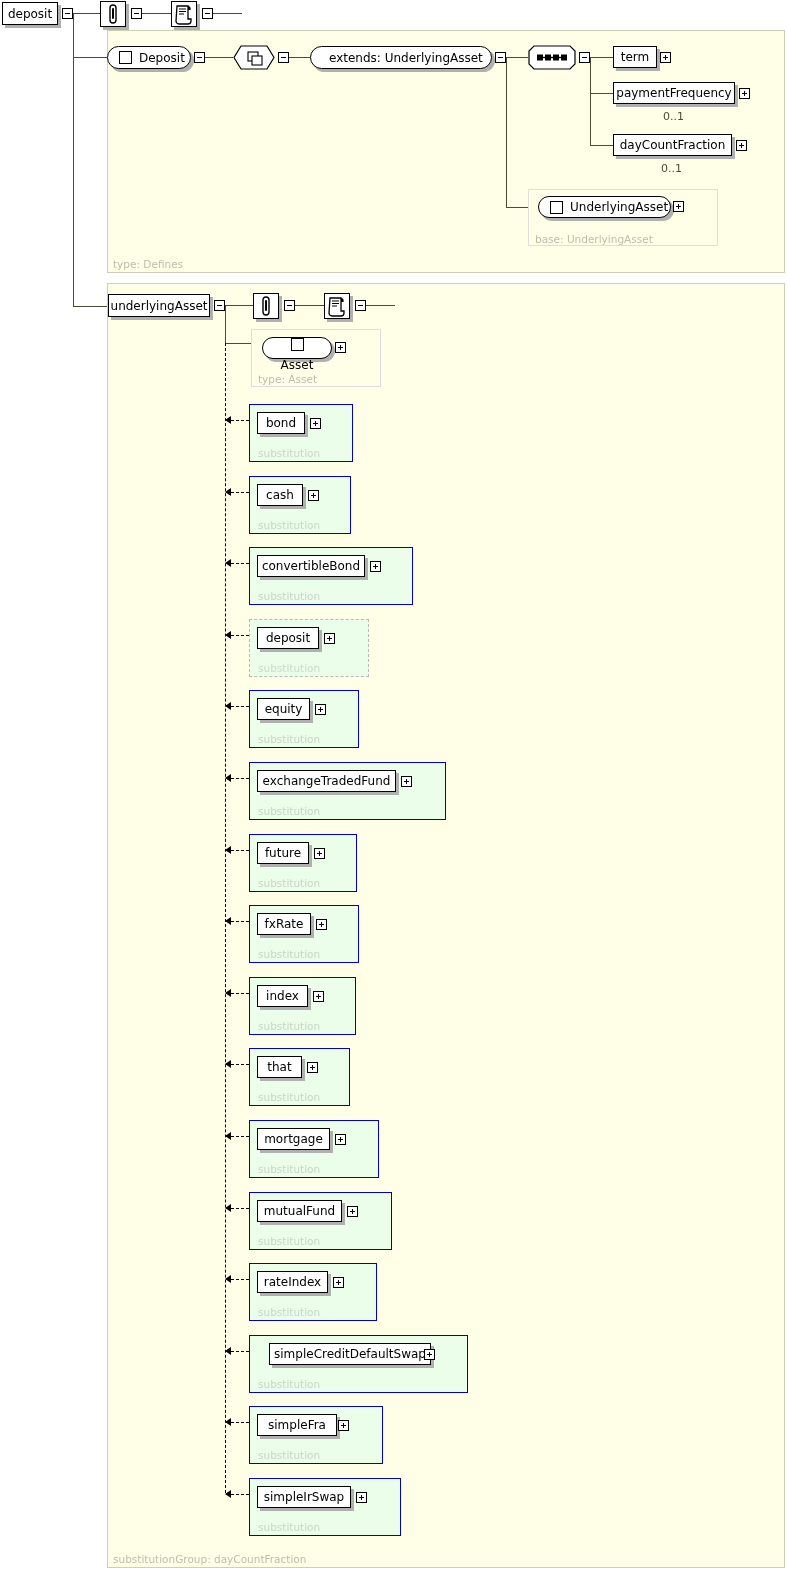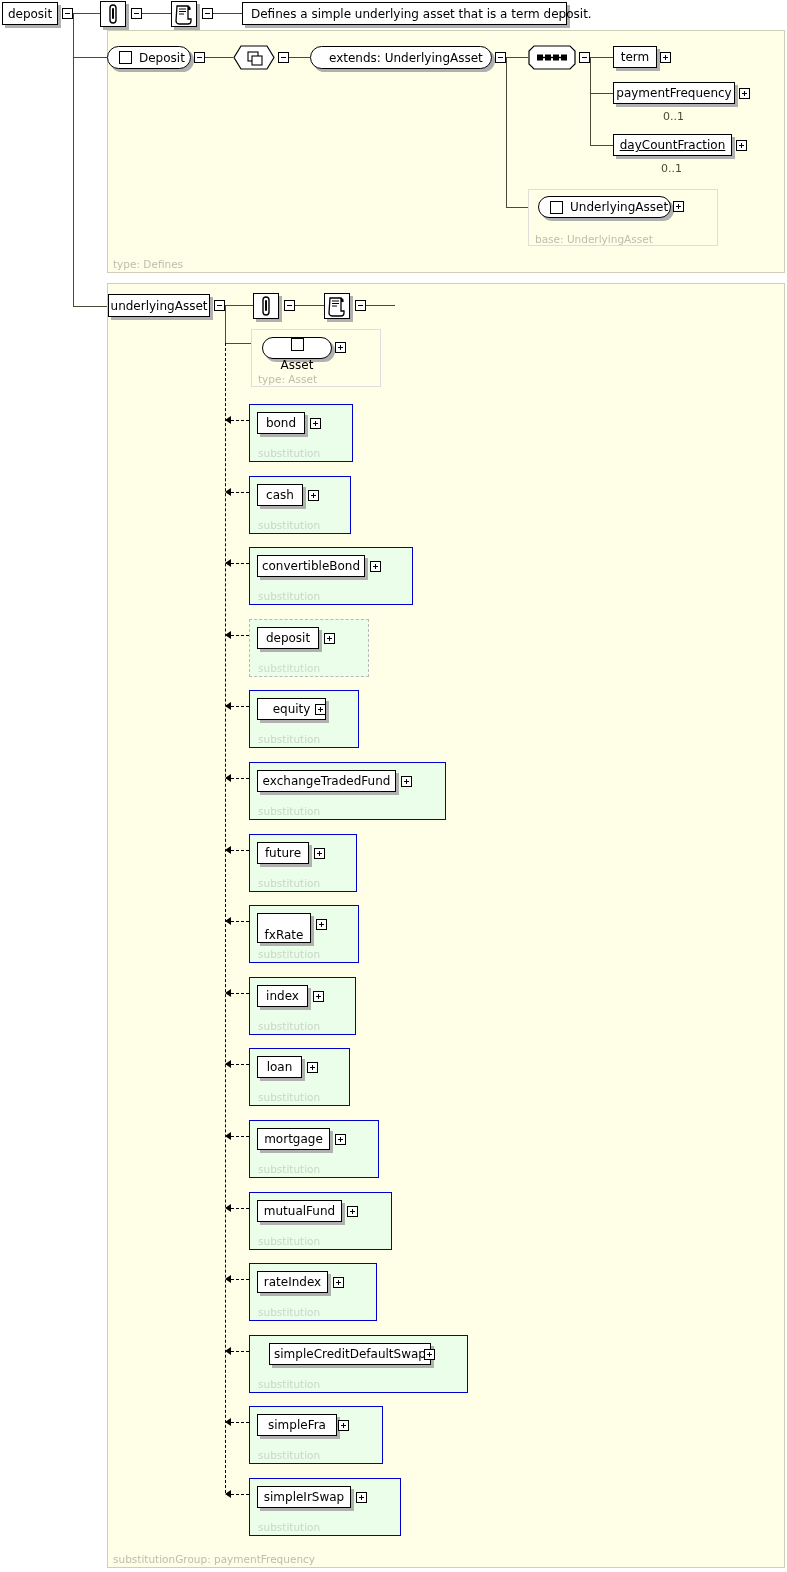--- a/index.html
+++ b/index.html
@@ -117,23 +117,20 @@
   <div class="iconbox" style="left:171px;top:1px;">
     <svg width="24" height="24" viewBox="0 0 24 24">
       <path d="M5 4 h11 v13 h3 v2 a3 3 0 0 1 -3 3 h-9 a3 3 0 0 1 -3 -3 z" fill="#fff" stroke="#000" stroke-width="1.3"></path>
       <path d="M7 7 h7 M7 9.5 h7 M7 12 h5" stroke="#000" stroke-width="1.1"></path>
       <path d="M16 4 a2.6 2.6 0 0 1 2.6 2.6 v1.4 h-2.6 z" fill="#000"></path>
     </svg>
   </div>
   <div class="tog" style="left:202px;top:8px;"></div>
   <div class="hline" style="left:213px;top:13px;width:29px;"></div>
 
-  <div class="box" style="left:242px;top:2px;width:325px;height:23px;justify-content:flex-start;padding-left:8px;">
-    <span class="txt">Defines a simple underlying asset that is a term deposit.</span>
-  </div>
 
   <div class="vline" style="left:73px;top:13px;height:293px;"></div>
   <div class="hline" style="left:73px;top:57px;width:34px;"></div>
   <div class="hline" style="left:73px;top:306px;width:34px;"></div>
 
   <div class="panel" style="left:107px;top:30px;width:678px;height:243px;"></div>
   <div class="panel-label" style="left:113px;top:258px;">type: Defines</div>
 
   <div class="capsule" style="left:107px;top:46px;width:84px;height:23px;">
     <span class="sqglyph"></span>
@@ -186,36 +183,36 @@
     <span class="txt">term</span>
   </div>
   <div class="tog plus" style="left:660px;top:52px;"></div>
 
   <div class="box" style="left:613px;top:82px;width:122px;height:22px;">
     <span class="txt">paymentFrequency</span>
   </div>
   <div class="tog plus" style="left:739px;top:88px;"></div>
   <div class="occ" style="left:663px;top:110px;">0..1</div>
 
-  <div class="box" style="left:613px;top:134px;width:119px;height:22px;text-decoration:underline;">
+  <div class="box" style="left:613px;top:134px;width:119px;height:22px;">
     <span class="txt">dayCountFraction</span>
   </div>
   <div class="tog plus" style="left:736px;top:140px;"></div>
   <div class="occ" style="left:661px;top:162px;">0..1</div>
 
   <div class="inner-panel" style="left:528px;top:189px;width:190px;height:57px;"></div>
   <div class="panel-label" style="left:535px;top:233px;">base: UnderlyingAsset</div>
   <div class="capsule" style="left:538px;top:196px;width:133px;height:22px;">
     <span class="sqglyph"></span>
     <span class="txt">UnderlyingAsset</span>
   </div>
   <div class="tog plus" style="left:673px;top:201px;"></div>
 
   <div class="panel" style="left:107px;top:283px;width:678px;height:1285px;"></div>
-  <div class="panel-label" style="left:113px;top:1553px;">substitutionGroup: paymentFrequency</div>
+  <div class="panel-label" style="left:113px;top:1553px;">substitutionGroup: dayCountFraction</div>
 
   <div class="box" style="left:108px;top:294px;width:102px;height:23px;">
     <span class="txt">underlyingAsset</span>
   </div>
   <div class="tog" style="left:214px;top:300px;"></div>
   <div class="hline" style="left:225px;top:305px;width:28px;"></div>
 
   <div class="iconbox" style="left:253px;top:293px;">
     <svg width="24" height="24" viewBox="0 0 24 24">
       <rect x="9" y="3" width="6" height="18" rx="3" fill="#fff" stroke="#000" stroke-width="1.4"></rect>
@@ -284,21 +281,21 @@
       </div>
       <div class="box" style="left: 257px; top: 627px; width: 62px; height: 22px;">
         <span class="txt">deposit</span>
       </div>
       <div class="tog plus" style="left: 324px; top: 633px;"></div>
       <div class="hline-dash" style="left: 231px; top: 706px; width: 18px;"></div>
       <div class="arrow" style="left: 225px; top: 702px;"></div>
       <div class="sub" style="left: 249px; top: 690px; width: 110px; height: 58px;">
         <div class="sub-label">substitution</div>
       </div>
-      <div class="box" style="left: 257px; top: 698px; width: 69px; height: 22px;">
+      <div class="box" style="left: 257px; top: 698px; width: 53px; height: 22px;">
         <span class="txt">equity</span>
       </div>
       <div class="tog plus" style="left: 315px; top: 704px;"></div>
       <div class="hline-dash" style="left: 231px; top: 778px; width: 18px;"></div>
       <div class="arrow" style="left: 225px; top: 774px;"></div>
       <div class="sub" style="left: 249px; top: 762px; width: 197px; height: 58px;">
         <div class="sub-label">substitution</div>
       </div>
       <div class="box" style="left: 257px; top: 770px; width: 139px; height: 22px;">
         <span class="txt">exchangeTradedFund</span>
@@ -311,40 +308,40 @@
       </div>
       <div class="box" style="left: 257px; top: 842px; width: 52px; height: 22px;">
         <span class="txt">future</span>
       </div>
       <div class="tog plus" style="left: 314px; top: 848px;"></div>
       <div class="hline-dash" style="left: 231px; top: 921px; width: 18px;"></div>
       <div class="arrow" style="left: 225px; top: 917px;"></div>
       <div class="sub" style="left: 249px; top: 905px; width: 110px; height: 58px;">
         <div class="sub-label">substitution</div>
       </div>
-      <div class="box" style="left: 257px; top: 913px; width: 54px; height: 30px; align-items: flex-end;">
+      <div class="box" style="left: 257px; top: 913px; width: 54px; height: 22px;">
         <span class="txt">fxRate</span>
       </div>
       <div class="tog plus" style="left: 316px; top: 919px;"></div>
       <div class="hline-dash" style="left: 231px; top: 993px; width: 18px;"></div>
       <div class="arrow" style="left: 225px; top: 989px;"></div>
       <div class="sub" style="left: 249px; top: 977px; width: 107px; height: 58px;">
         <div class="sub-label">substitution</div>
       </div>
       <div class="box" style="left: 257px; top: 985px; width: 51px; height: 22px;">
         <span class="txt">index</span>
       </div>
       <div class="tog plus" style="left: 313px; top: 991px;"></div>
       <div class="hline-dash" style="left: 231px; top: 1064px; width: 18px;"></div>
       <div class="arrow" style="left: 225px; top: 1060px;"></div>
       <div class="sub" style="left: 249px; top: 1048px; width: 101px; height: 58px;">
         <div class="sub-label">substitution</div>
       </div>
       <div class="box" style="left: 257px; top: 1056px; width: 45px; height: 22px;">
-        <span class="txt">loan</span>
+        <span class="txt">that</span>
       </div>
       <div class="tog plus" style="left: 307px; top: 1062px;"></div>
       <div class="hline-dash" style="left: 231px; top: 1136px; width: 18px;"></div>
       <div class="arrow" style="left: 225px; top: 1132px;"></div>
       <div class="sub" style="left: 249px; top: 1120px; width: 130px; height: 58px;">
         <div class="sub-label">substitution</div>
       </div>
       <div class="box" style="left: 257px; top: 1128px; width: 73px; height: 22px;">
         <span class="txt">mortgage</span>
       </div>

